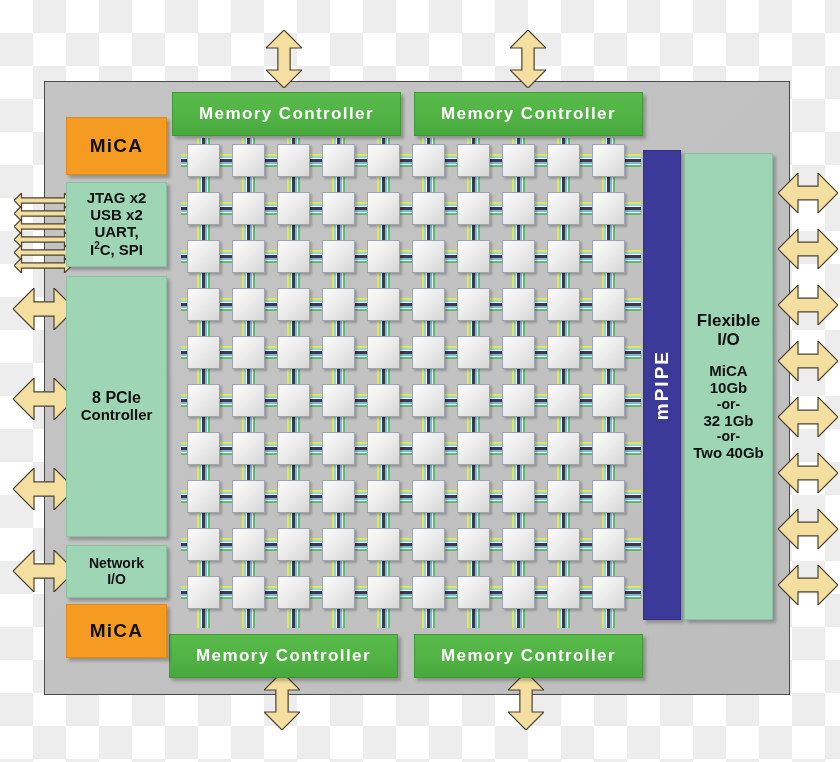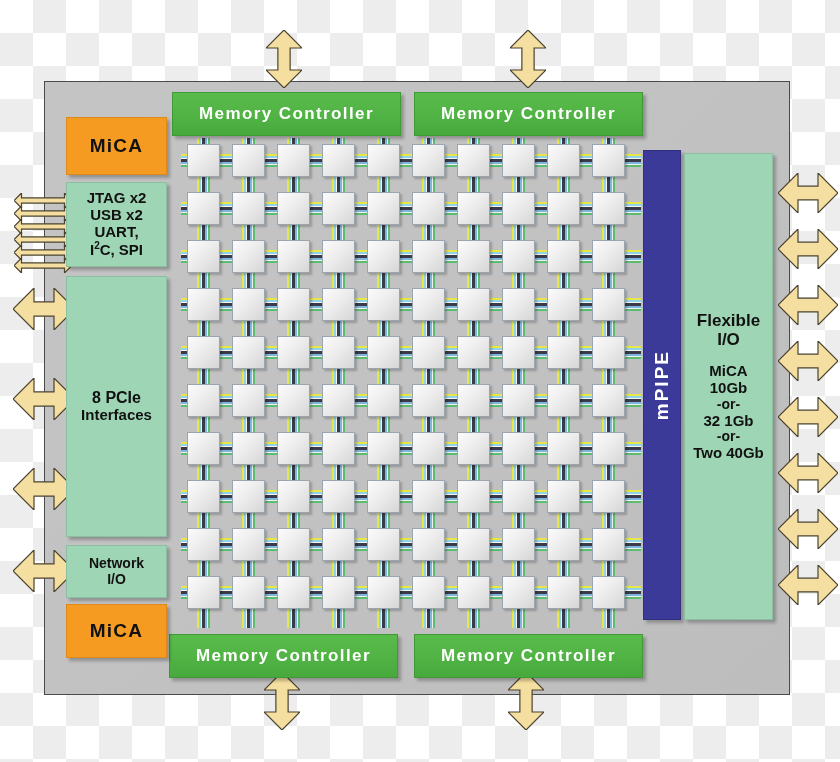--- a/index.html
+++ b/index.html
@@ -335,21 +335,21 @@
 
 <div class="blk green" style="left:66px;top:182px;width:101px;height:85px;font-size:15px;">
   <span>JTAG x2</span>
   <span>USB x2</span>
   <span>UART,</span>
   <span>I<sup style="font-size:10px;">2</sup>C, SPI</span>
 </div>
 
 <div class="blk green" style="left:66px;top:276px;width:101px;height:261px;font-size:15px;">
   <span style="font-size:16px;">8 PCIe</span>
-  <span>Interfaces</span>
+  <span>Controller</span>
 </div>
 
 <div class="blk green" style="left:66px;top:545px;width:101px;height:53px;font-size:14px;">
   <span>Network</span>
   <span>I/O</span>
 </div>
 
 <div class="blk orange" style="left:66px;top:604px;width:101px;height:54px;">
   <span>MiCA</span>
 </div>

